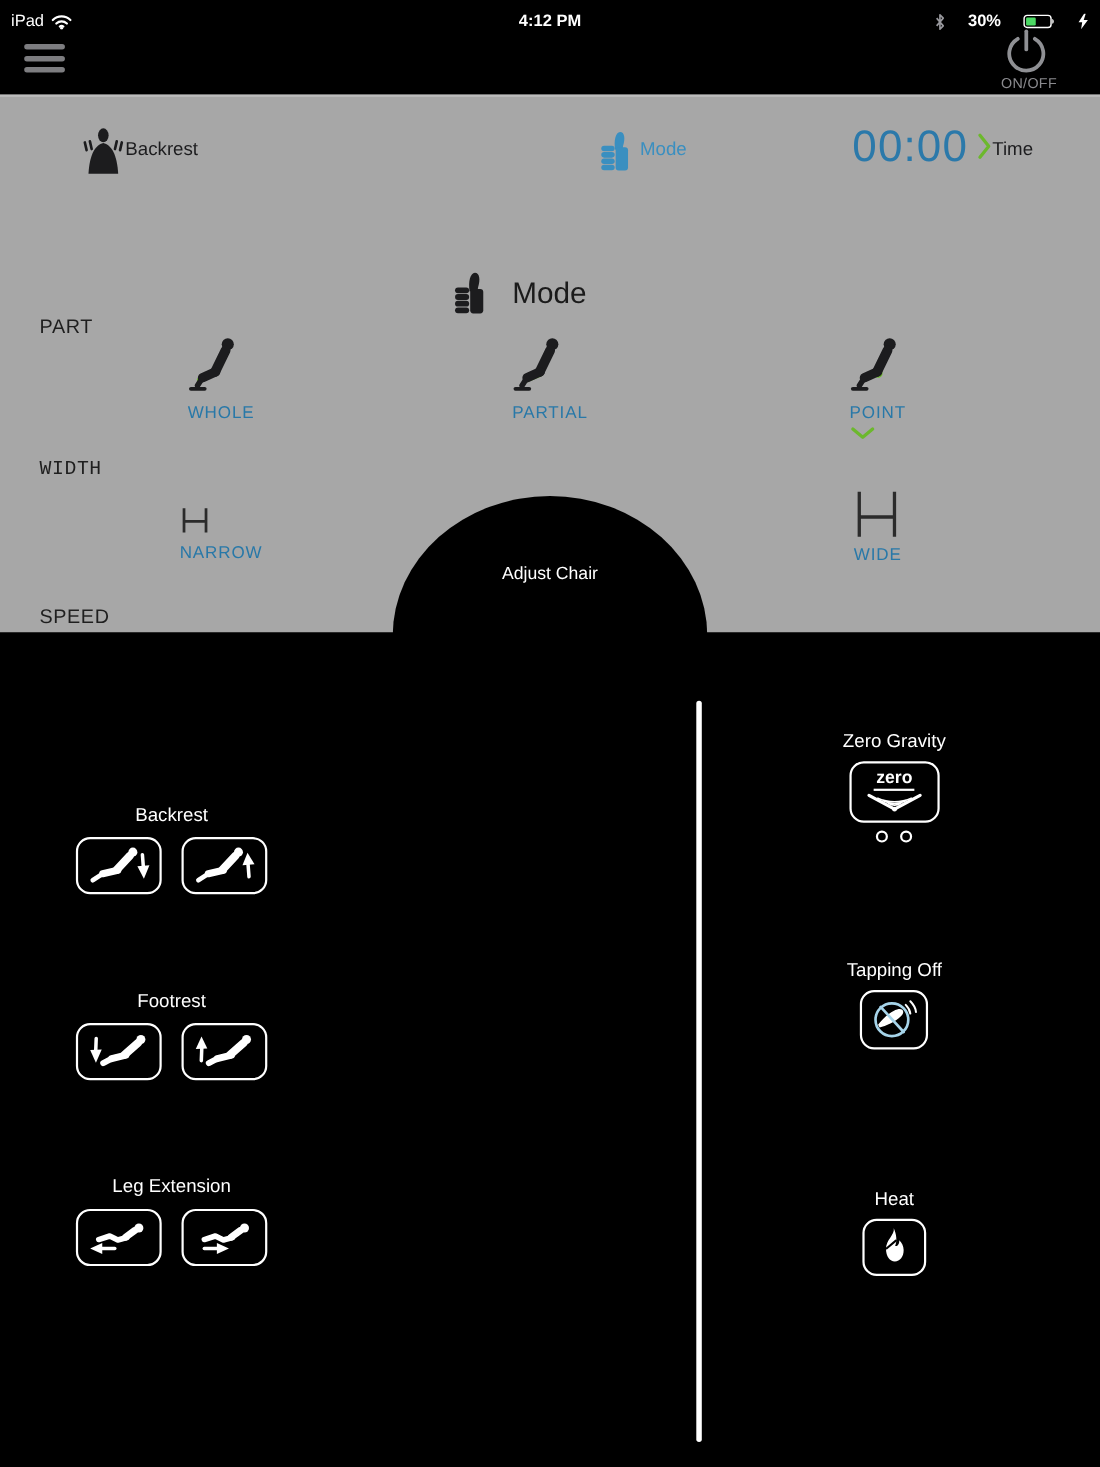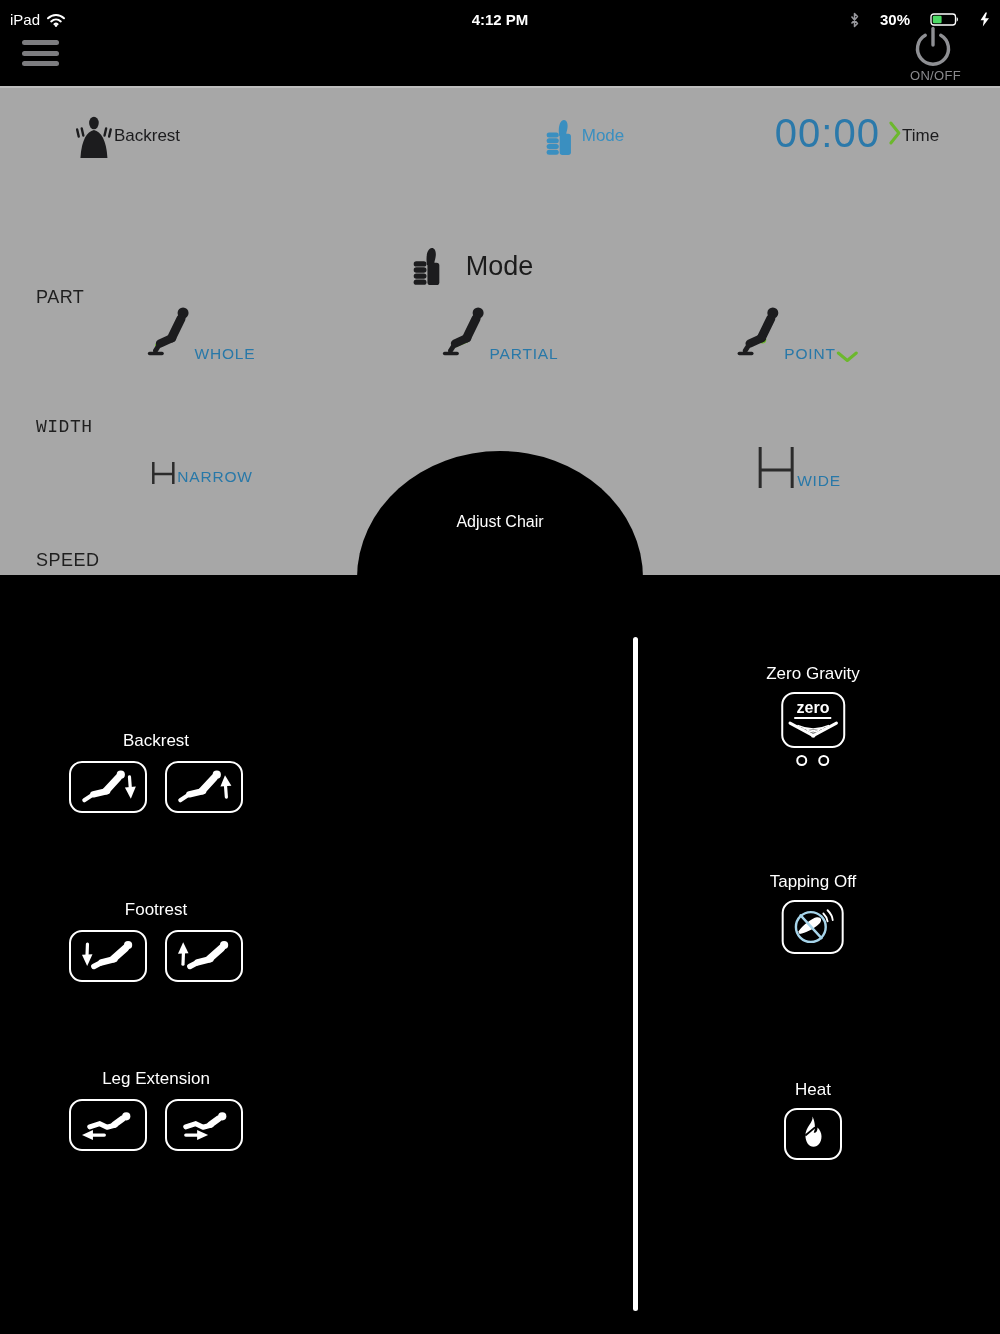--- a/index.html
+++ b/index.html
@@ -31,40 +31,40 @@
   .tb-label.blue { color:#3a8fc0; }
   .time-row { display:flex; align-items:center; gap:8px; height:54px; }
   .time-value { font-size:40px; font-weight:300; color:#2b79aa; letter-spacing:1px; }
 
   .mode-heading { position:absolute; left:473px; top:157px; transform:translateX(-50%);
     display:flex; align-items:center; gap:15px; }
   .mode-heading .txt { font-size:27px; color:#1b1b1b; }
 
   .sec-label { position:absolute; left:36px; font-size:18px; color:#1f1f1f; letter-spacing:.5px; }
 
-  .opt { position:absolute; transform:translateX(-50%); display:flex; flex-direction:row; align-items:flex-end; cursor:pointer; }
+  .opt { position:absolute; transform:translateX(-50%); display:flex; flex-direction:column; align-items:flex-start; cursor:pointer; }
   .opt-label { font-size:15.5px; letter-spacing:.8px; color:#2878a8; margin-top:4px; }
 
   
   .semicircle { position:absolute; left:357px; top:363px; width:286px; height:127px; background:#000;
     border-radius:143px 143px 0 0 / 127px 127px 0 0; cursor:pointer; }
   .semicircle .txt { position:absolute; top:62px; left:0; right:0; text-align:center; color:#fff; font-size:16px; }
 
   
   .panel { position:absolute; top:575px; left:0; width:1000px; height:759px; background:#000; }
   .divider { position:absolute; left:633px; top:62px; width:5px; height:674px; background:#fff; border-radius:3px; }
 
   .group { position:absolute; transform:translateX(-50%); display:flex; flex-direction:column; align-items:center; }
   .group-label { color:#fff; font-size:17px; }
   .btn-row { display:flex; gap:18px; margin-top:10px; }
   .chair-btn { width:78px; height:52px; background:#000; border:2.5px solid #fff; border-radius:13px;
     display:flex; align-items:center; justify-content:center; cursor:pointer; padding:0; }
   .sq-btn { background:#000; border:2.5px solid #fff; border-radius:13px; display:flex; flex-direction:column;
     align-items:center; justify-content:center; cursor:pointer; margin-top:8px; padding:0; }
-  .zg-btn { width:64px; height:56px; }
+  .zg-btn { width:82px; height:56px; }
   .tap-btn { width:62px; height:54px; }
   .heat-btn { width:58px; height:52px; }
   .zg-word { color:#fff; font-weight:700; font-size:16px; line-height:1; border-bottom:2.5px solid #fff; padding:0 2px 1px; }
   .zg-dots { display:flex; gap:11px; margin-top:7px; }
   .zg-dots i { width:11px; height:11px; border:2px solid #fff; border-radius:50%; }
 </style>
 </head>
 <body>
 
 <div class="screen">

